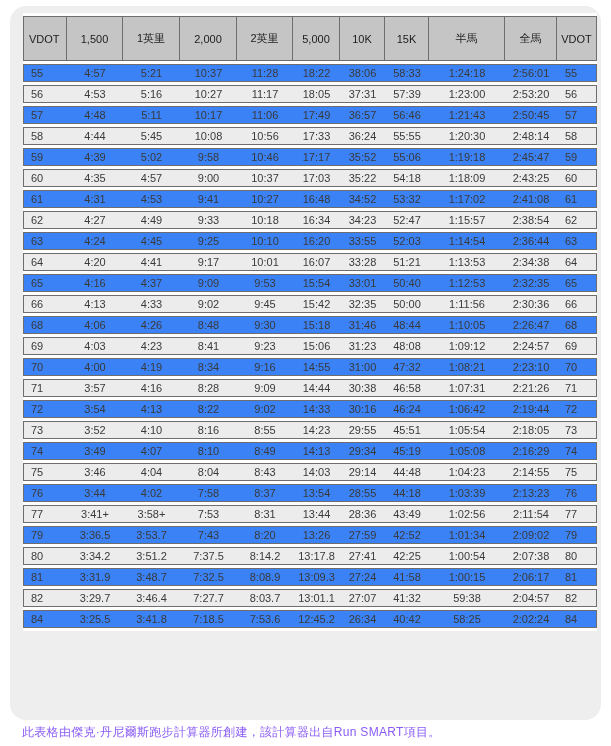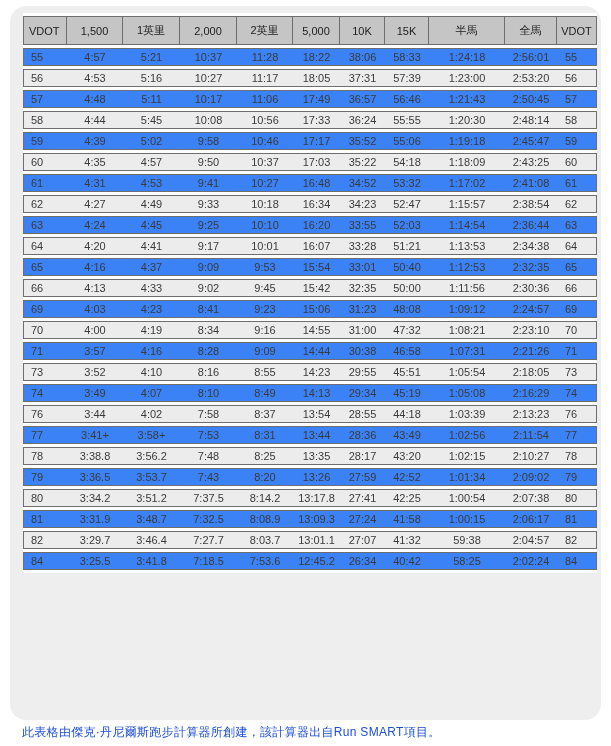--- a/index.html
+++ b/index.html
@@ -35,21 +35,21 @@
   }
   table.vdot th {
     background: var(--header_bg, #c5c5c5);
     color: #1c1c1c;
     font-weight: normal;
     font-size: 11px;
     height: 19px;
     text-align: center;
     border: solid var(--border, #6e6e6e);
     border-width: 1px 1px 1px 0;
-    padding: 4px 2px;
+    padding: 12px 2px;
     overflow: hidden;
     white-space: nowrap;
   }
   table.vdot th:first-child {
     border-left-width: 1px;
     text-align: left;
     padding-left: 5px;
   }
   table.vdot td {
     height: 16px;
@@ -74,21 +74,21 @@
     background: #3b82f6;
   }
   table.vdot tbody tr:nth-child(even) {
     background: var(--row_alt_bg, #ececec);
   }
   .footer-note {
     position: absolute;
     left: 22px;
     top: 724px;
     font-size: 12px;
-    color: #1d4ed8;
+    color: #8b5cf6;
     letter-spacing: 0.3px;
     white-space: nowrap;
   }
   
   col.c-vdot-l { width: 44px; }
   col.c-1500  { width: 56px; }
   col.c-mile1 { width: 57px; }
   col.c-3000  { width: 57px; }
   col.c-mile2 { width: 56px; }
   col.c-5000  { width: 47px; }
@@ -194,21 +194,21 @@
           <td>35:52</td>
           <td>55:06</td>
           <td>1:19:18</td>
           <td>2:45:47</td>
           <td>59</td>
         </tr>
         <tr>
           <td>60</td>
           <td>4:35</td>
           <td>4:57</td>
-          <td>9:50</td>
+          <td>9:00</td>
           <td>10:37</td>
           <td>17:03</td>
           <td>35:22</td>
           <td>54:18</td>
           <td>1:18:09</td>
           <td>2:43:25</td>
           <td>60</td>
         </tr>
         <tr>
           <td>61</td>
@@ -282,20 +282,33 @@
           <td>9:02</td>
           <td>9:45</td>
           <td>15:42</td>
           <td>32:35</td>
           <td>50:00</td>
           <td>1:11:56</td>
           <td>2:30:36</td>
           <td>66</td>
         </tr>
         <tr>
+          <td>68</td>
+          <td>4:06</td>
+          <td>4:26</td>
+          <td>8:48</td>
+          <td>9:30</td>
+          <td>15:18</td>
+          <td>31:46</td>
+          <td>48:44</td>
+          <td>1:10:05</td>
+          <td>2:26:47</td>
+          <td>68</td>
+        </tr>
+        <tr>
           <td>69</td>
           <td>4:03</td>
           <td>4:23</td>
           <td>8:41</td>
           <td>9:23</td>
           <td>15:06</td>
           <td>31:23</td>
           <td>48:08</td>
           <td>1:09:12</td>
           <td>2:24:57</td>
@@ -321,20 +334,33 @@
           <td>8:28</td>
           <td>9:09</td>
           <td>14:44</td>
           <td>30:38</td>
           <td>46:58</td>
           <td>1:07:31</td>
           <td>2:21:26</td>
           <td>71</td>
         </tr>
         <tr>
+          <td>72</td>
+          <td>3:54</td>
+          <td>4:13</td>
+          <td>8:22</td>
+          <td>9:02</td>
+          <td>14:33</td>
+          <td>30:16</td>
+          <td>46:24</td>
+          <td>1:06:42</td>
+          <td>2:19:44</td>
+          <td>72</td>
+        </tr>
+        <tr>
           <td>73</td>
           <td>3:52</td>
           <td>4:10</td>
           <td>8:16</td>
           <td>8:55</td>
           <td>14:23</td>
           <td>29:55</td>
           <td>45:51</td>
           <td>1:05:54</td>
           <td>2:18:05</td>
@@ -347,20 +373,33 @@
           <td>8:10</td>
           <td>8:49</td>
           <td>14:13</td>
           <td>29:34</td>
           <td>45:19</td>
           <td>1:05:08</td>
           <td>2:16:29</td>
           <td>74</td>
         </tr>
         <tr>
+          <td>75</td>
+          <td>3:46</td>
+          <td>4:04</td>
+          <td>8:04</td>
+          <td>8:43</td>
+          <td>14:03</td>
+          <td>29:14</td>
+          <td>44:48</td>
+          <td>1:04:23</td>
+          <td>2:14:55</td>
+          <td>75</td>
+        </tr>
+        <tr>
           <td>76</td>
           <td>3:44</td>
           <td>4:02</td>
           <td>7:58</td>
           <td>8:37</td>
           <td>13:54</td>
           <td>28:55</td>
           <td>44:18</td>
           <td>1:03:39</td>
           <td>2:13:23</td>
@@ -373,33 +412,20 @@
           <td>7:53</td>
           <td>8:31</td>
           <td>13:44</td>
           <td>28:36</td>
           <td>43:49</td>
           <td>1:02:56</td>
           <td>2:11:54</td>
           <td>77</td>
         </tr>
         <tr>
-          <td>78</td>
-          <td>3:38.8</td>
-          <td>3:56.2</td>
-          <td>7:48</td>
-          <td>8:25</td>
-          <td>13:35</td>
-          <td>28:17</td>
-          <td>43:20</td>
-          <td>1:02:15</td>
-          <td>2:10:27</td>
-          <td>78</td>
-        </tr>
-        <tr>
           <td>79</td>
           <td>3:36.5</td>
           <td>3:53.7</td>
           <td>7:43</td>
           <td>8:20</td>
           <td>13:26</td>
           <td>27:59</td>
           <td>42:52</td>
           <td>1:01:34</td>
           <td>2:09:02</td>

